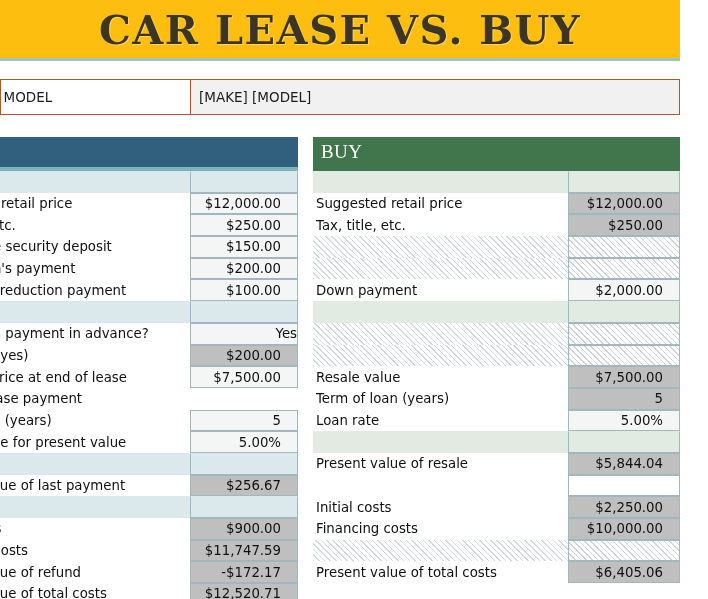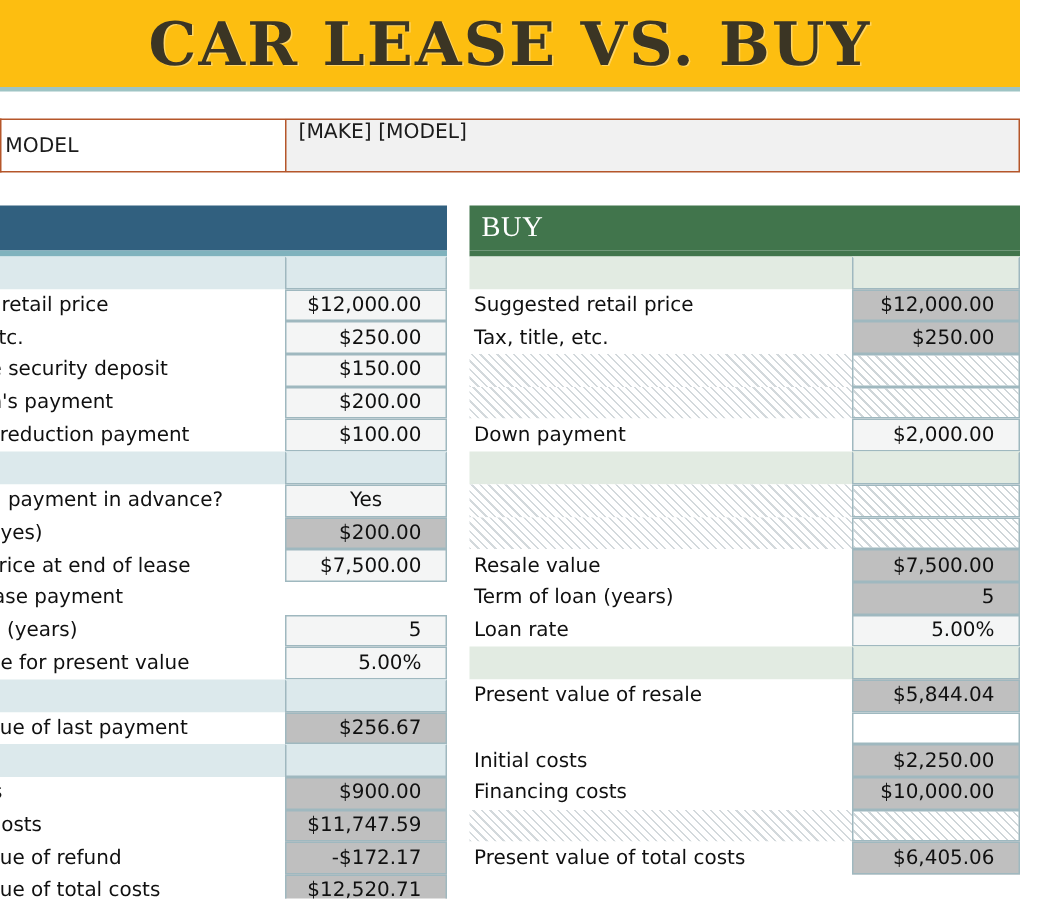--- a/index.html
+++ b/index.html
@@ -38,21 +38,21 @@
     width:190px;height:36px;box-sizing:border-box;
     border:1px solid #b5562a;border-right:none;background:#ffffff;
     display:flex;align-items:center;
     font-size:13.5px;color:#1b1b1b;
     padding-left:0;overflow:hidden;white-space:nowrap;
   }
   .mm-label span{margin-left:-74px;}
   .mm-value{
     flex:1;height:36px;box-sizing:border-box;
     border:1px solid #b5562a;background:#f1f1f1;
-    display:flex;padding-left:8px;
+    display:flex;align-items:center;padding-left:8px;
     font-size:13.5px;color:#1b1b1b;white-space:nowrap;
   }
 
   
   .panels{position:absolute;left:0;top:137px;width:708px;}
   .panel{position:absolute;top:0;}
   .panel-lease{left:0;width:298px;}
   .panel-buy{left:313px;width:367px;}
 
   .phead{
@@ -74,21 +74,21 @@
     display:flex;align-items:center;
     font-size:13.3px;color:#101010;
     white-space:nowrap;overflow:hidden;
   }
   .cell-val{
     box-sizing:border-box;height:100%;
     display:flex;align-items:center;justify-content:flex-end;
     font-size:13.3px;color:#101010;
     padding-right:16px;white-space:nowrap;overflow:hidden;
   }
-  .cell-val.center{justify-content:center;padding-right:0;}
+  .cell-val.center{padding-right:0;}
 
   
   .panel-lease .cell-label{width:190px;padding-left:0;}
   .panel-lease .cell-label span{margin-left:-74px;}
   .panel-lease .cell-val{width:108px;}
   
   .panel-buy .cell-label{width:255px;padding-left:3px;}
   .panel-buy .cell-val{width:112px;}
 
   

